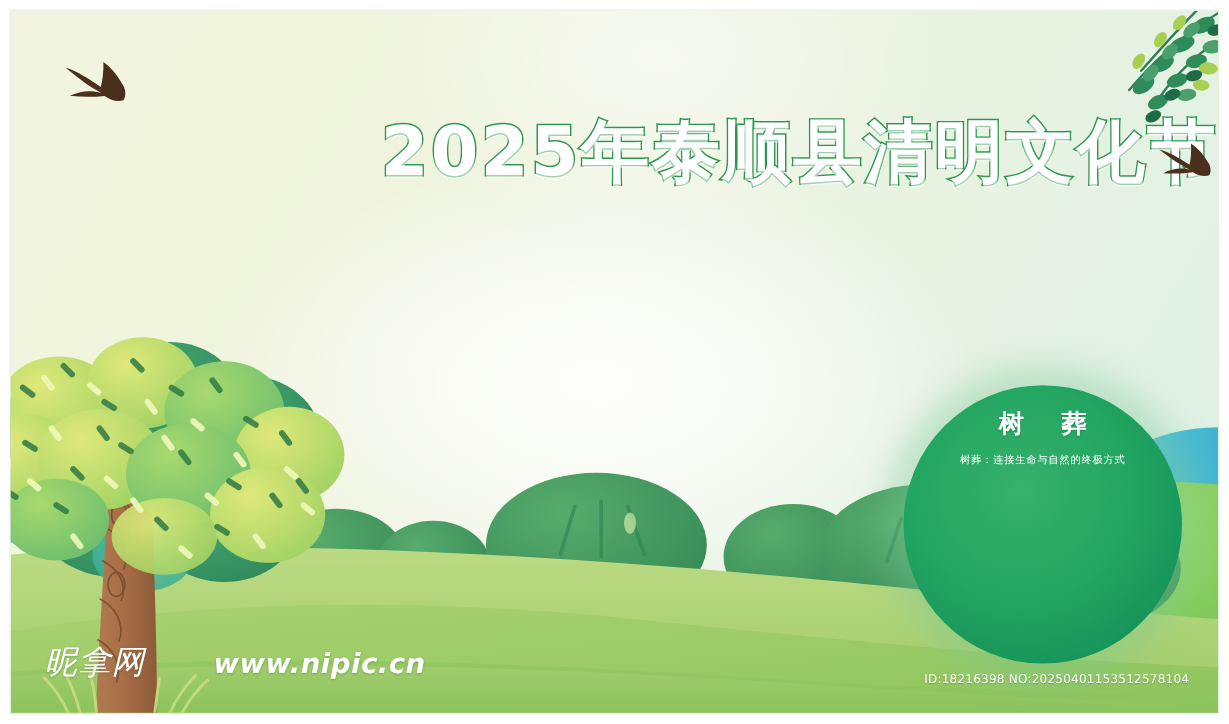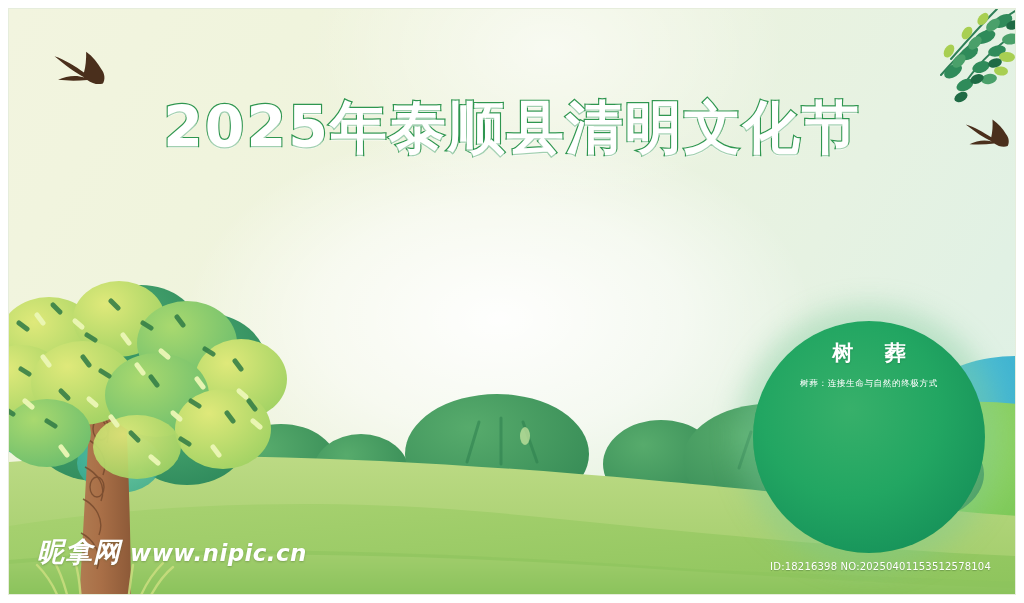--- a/index.html
+++ b/index.html
@@ -47,20 +47,21 @@
   .title-line{
     font-family:"DejaVu Sans","Liberation Sans",sans-serif;
     font-weight:bold;
     color:#ffffff;
     letter-spacing:2px;
     line-height:1.08;
     -webkit-text-stroke:2.4px #2f9650;
     paint-order:stroke fill;
     text-shadow:0 2px 0 rgba(255,255,255,.55);
     white-space:nowrap;
+    text-align:right;
   }
   #title-line-1{font-size:57px;}
   #title-line-2{font-size:57px;margin-top:6px;}
 
   
   .swallow{position:absolute;z-index:45;}
   #swallow-left{left:42px;top:40px;transform:rotate(6deg);}
   #swallow-right{left:950px;top:105px;transform:rotate(4deg) scale(.85);}
 
   
@@ -129,35 +130,36 @@
     position:absolute;
     left:28px;bottom:24px;
     z-index:60;
     display:flex;
     align-items:baseline;
     gap:9px;
     pointer-events:none;
   }
   #watermark-cn{
     font-size:27px;
-    font-weight:bold;
+    font-weight:normal;
     font-style:italic;
     color:#ffffff;
     font-family:"DejaVu Sans","Liberation Sans",sans-serif;
     letter-spacing:1px;
     text-shadow:0 1px 2px rgba(60,90,40,.35);
   }
   #watermark-url{
     font-size:23px;
     font-weight:bold;
     font-style:italic;
     color:#ffffff;
     font-family:"DejaVu Sans","Liberation Sans",sans-serif;
     letter-spacing:.4px;
     text-shadow:0 1px 2px rgba(60,90,40,.35);
+    padding-left:48px;
   }
 
   
   #id-badge{
     position:absolute;
     right:24px;bottom:22px;
     z-index:60;
     font-size:10px;
     color:#ffffff;
     font-family:"DejaVu Sans","Liberation Sans",sans-serif;

